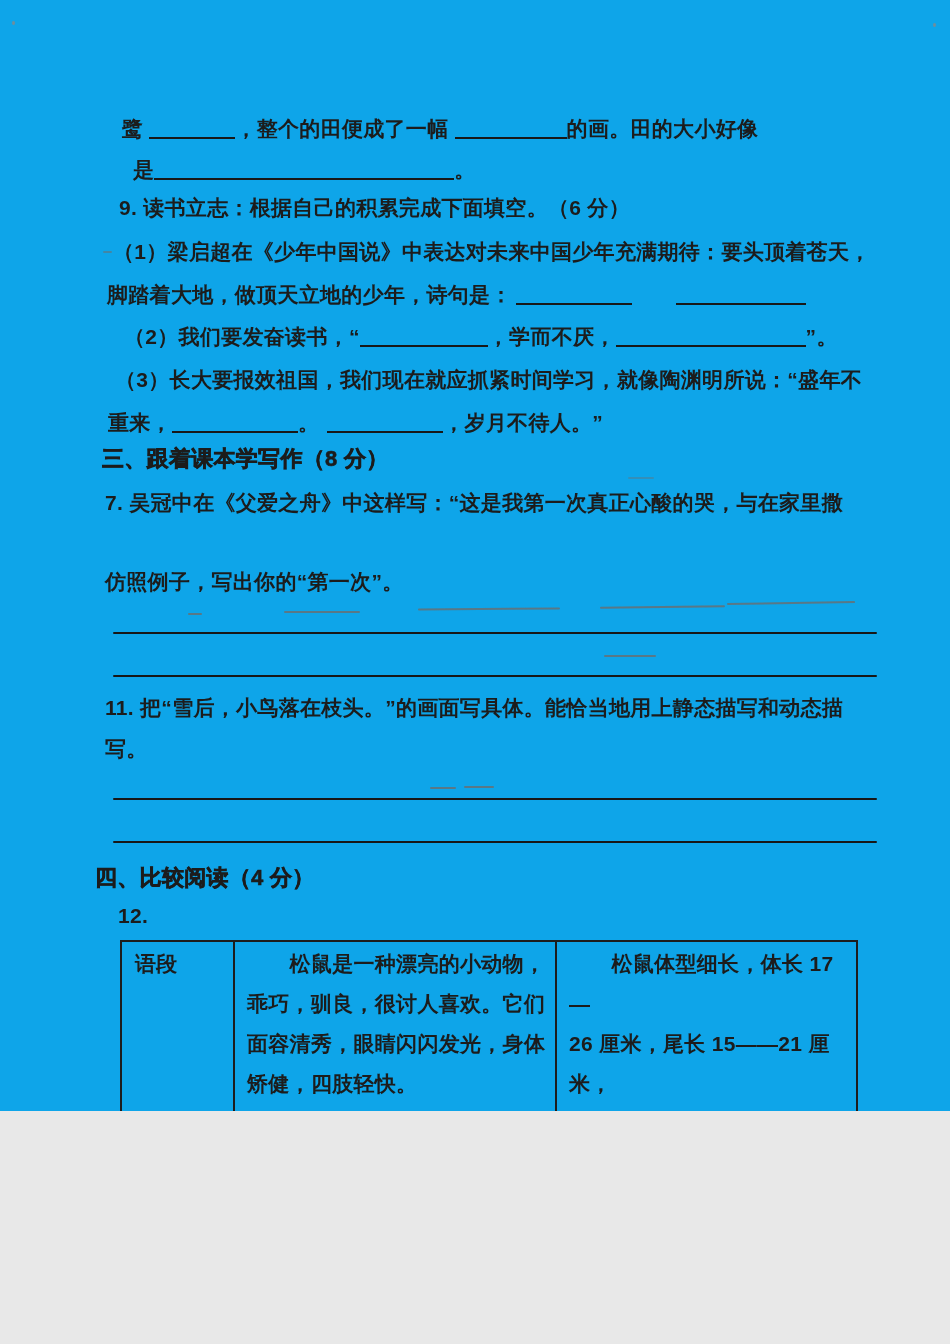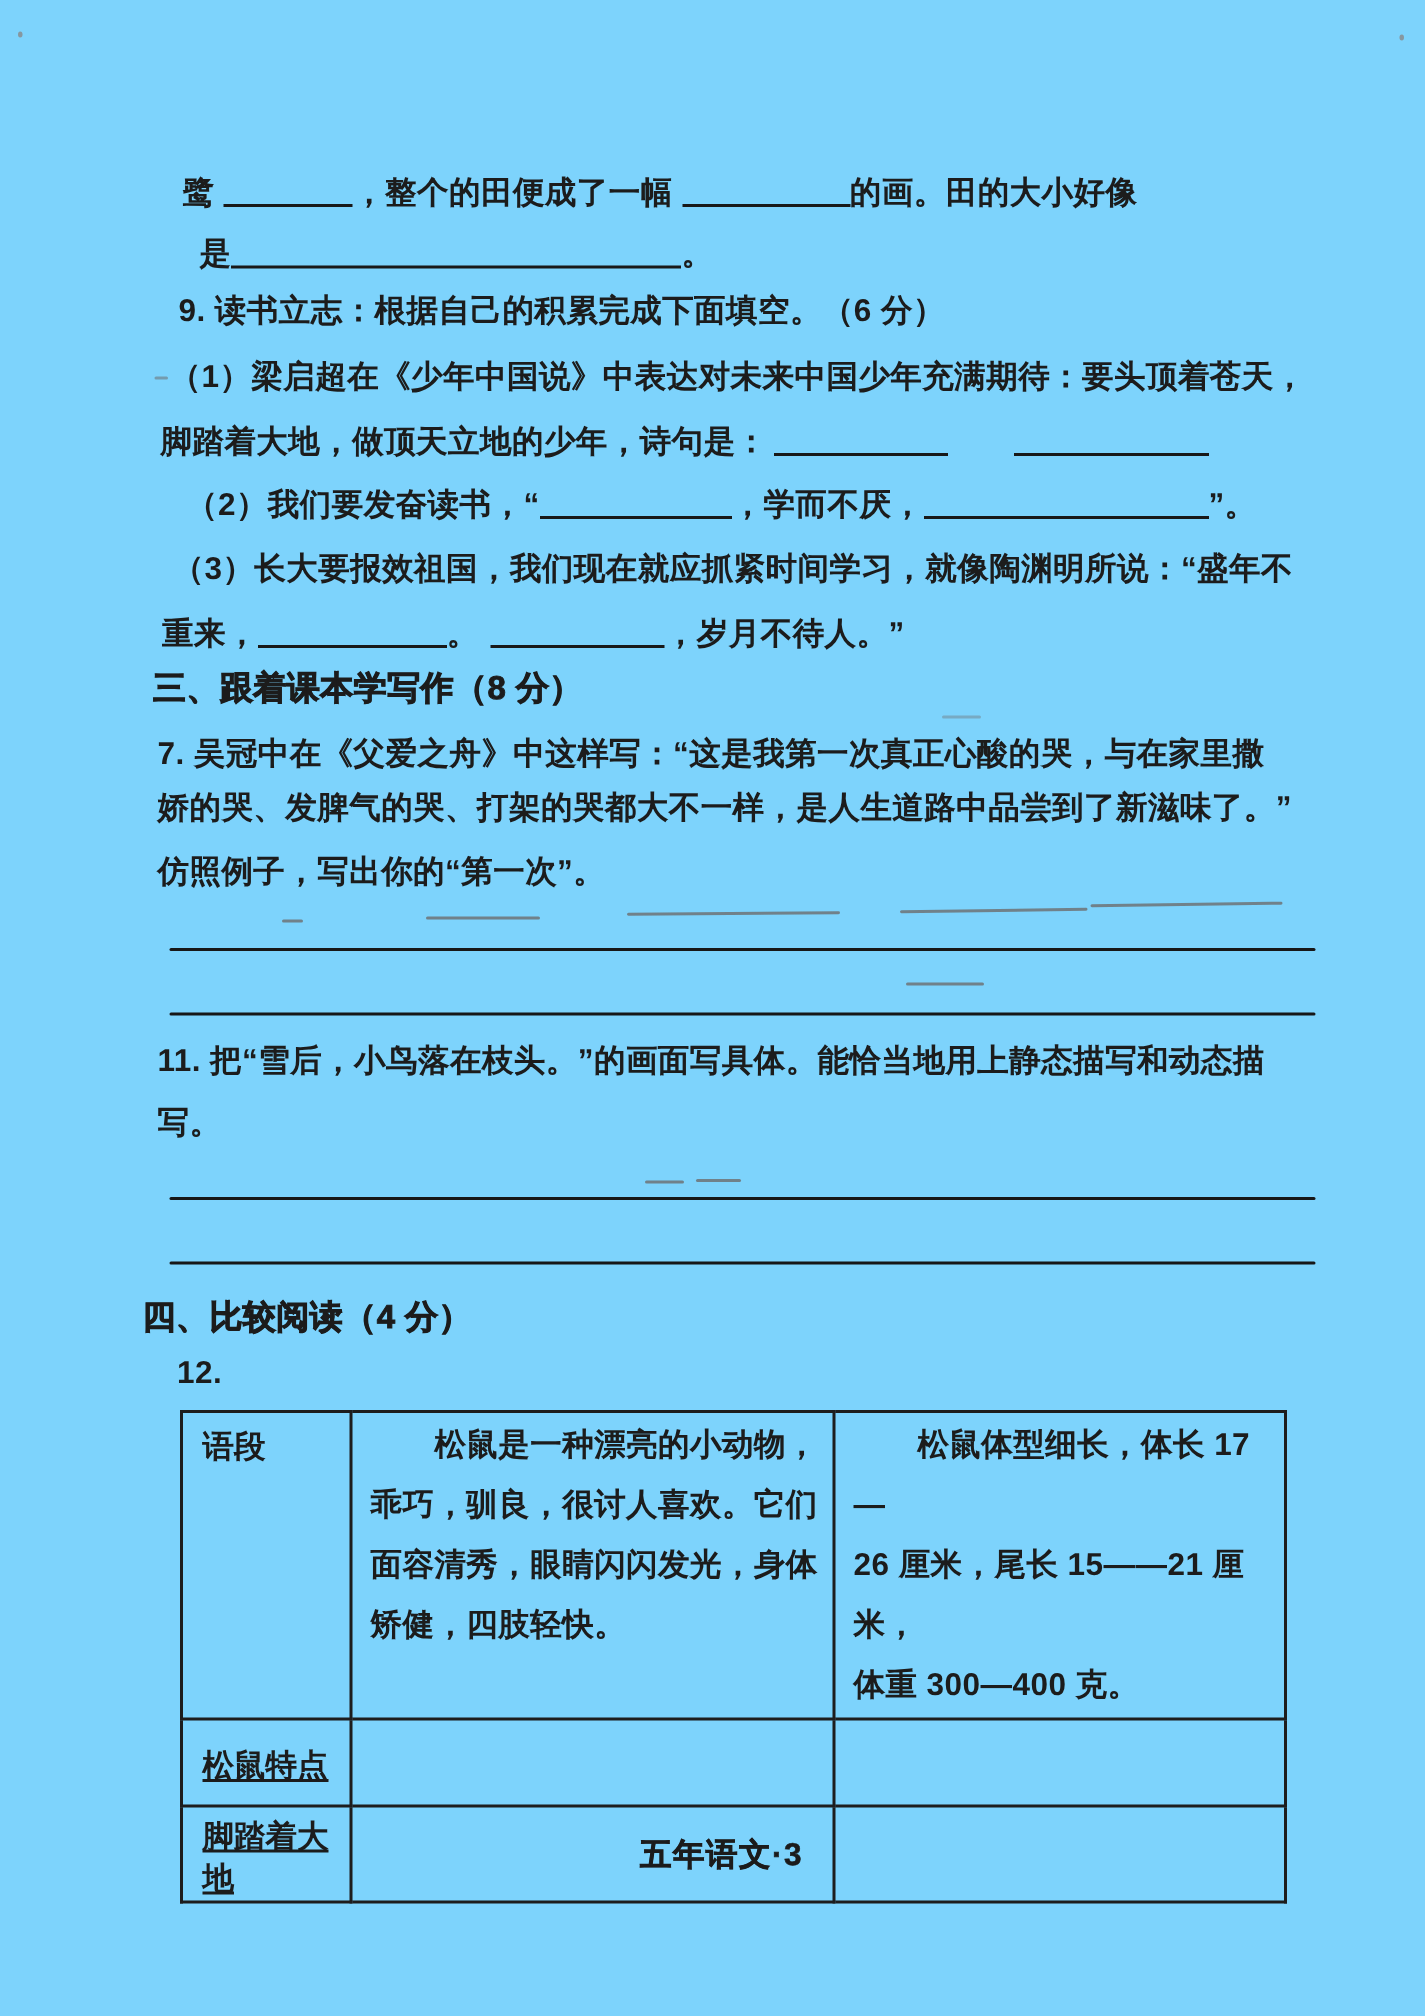--- a/index.html
+++ b/index.html
@@ -1,17 +1,17 @@
 <!DOCTYPE html>
 <html><head>
 <meta charset="utf-8">
 <style>
   html,body{margin:0;padding:0;background:#e8e8e8;}
   .page{
-    position:relative;width:950px;height:1344px;background:#7dd3fc;
+    position:relative;width:950px;height:1111px;background:#0ea5e9;
     font-family:"Liberation Sans","DejaVu Sans",sans-serif;
     color:#1b1b1b;overflow:hidden;margin:0 auto;
   }
   
   .tl{
     position:absolute;white-space:nowrap;
     font-size:21px;line-height:27px;font-weight:600;
     letter-spacing:0.3px;color:#1c1c1c;
   }
   .hd{
@@ -81,21 +81,20 @@
   <div class="tl" style="top:281px;left:107px"><span>脚踏着大地，做顶天立地的少年，诗句是：</span><span class="blank" style="width:116px;margin-left:4px"></span><span class="blank" style="width:130px;margin-left:44px"></span></div>
   <div class="tl" style="top:323px;left:124px"><span>（2）我们要发奋读书，“</span><span class="blank" style="width:128px"></span><span>，学而不厌，</span><span class="blank" style="width:190px"></span><span>”。</span></div>
   <div class="tl" style="top:366px;left:115px"><span>（3）长大要报效祖国，我们现在就应抓紧时间学习，就像陶渊明所说：“盛年不</span></div>
   <div class="tl" style="top:409px;left:108px"><span>重来，</span><span class="blank" style="width:126px"></span><span>。</span><span class="blank" style="width:116px;margin-left:8px"></span><span>，岁月不待人。”</span></div>
 
   <div class="tl hd" style="top:445px;left:102px"><span>三、跟着课本学写作（8 分）</span></div>
 
   <div class="smudge" style="left:628px;top:477px;width:26px;opacity:.4"></div>
 
   <div class="tl" style="top:489px;left:105px"><span>7. 吴冠中在《父爱之舟》中这样写：“这是我第一次真正心酸的哭，与在家里撒</span></div>
-  <div class="tl" style="top:525px;left:105px"><span>娇的哭、发脾气的哭、打架的哭都大不一样，是人生道路中品尝到了新滋味了。”</span></div>
   <div class="tl" style="top:568px;left:105px"><span>仿照例子，写出你的“第一次”。</span></div>
 
   <div class="smudge" style="left:188px;top:613px;width:14px"></div>
   <div class="smudge" style="left:284px;top:611px;width:76px"></div>
   <div class="smudge" style="left:418px;top:608px;width:142px;transform:rotate(-0.4deg)"></div>
   <div class="smudge" style="left:600px;top:606px;width:125px;transform:rotate(-0.8deg)"></div>
   <div class="smudge" style="left:727px;top:602px;width:128px;transform:rotate(-0.8deg)"></div>
 
   <div class="ansline" style="top:632px"></div>
   <div class="smudge" style="left:604px;top:655px;width:52px"></div>

